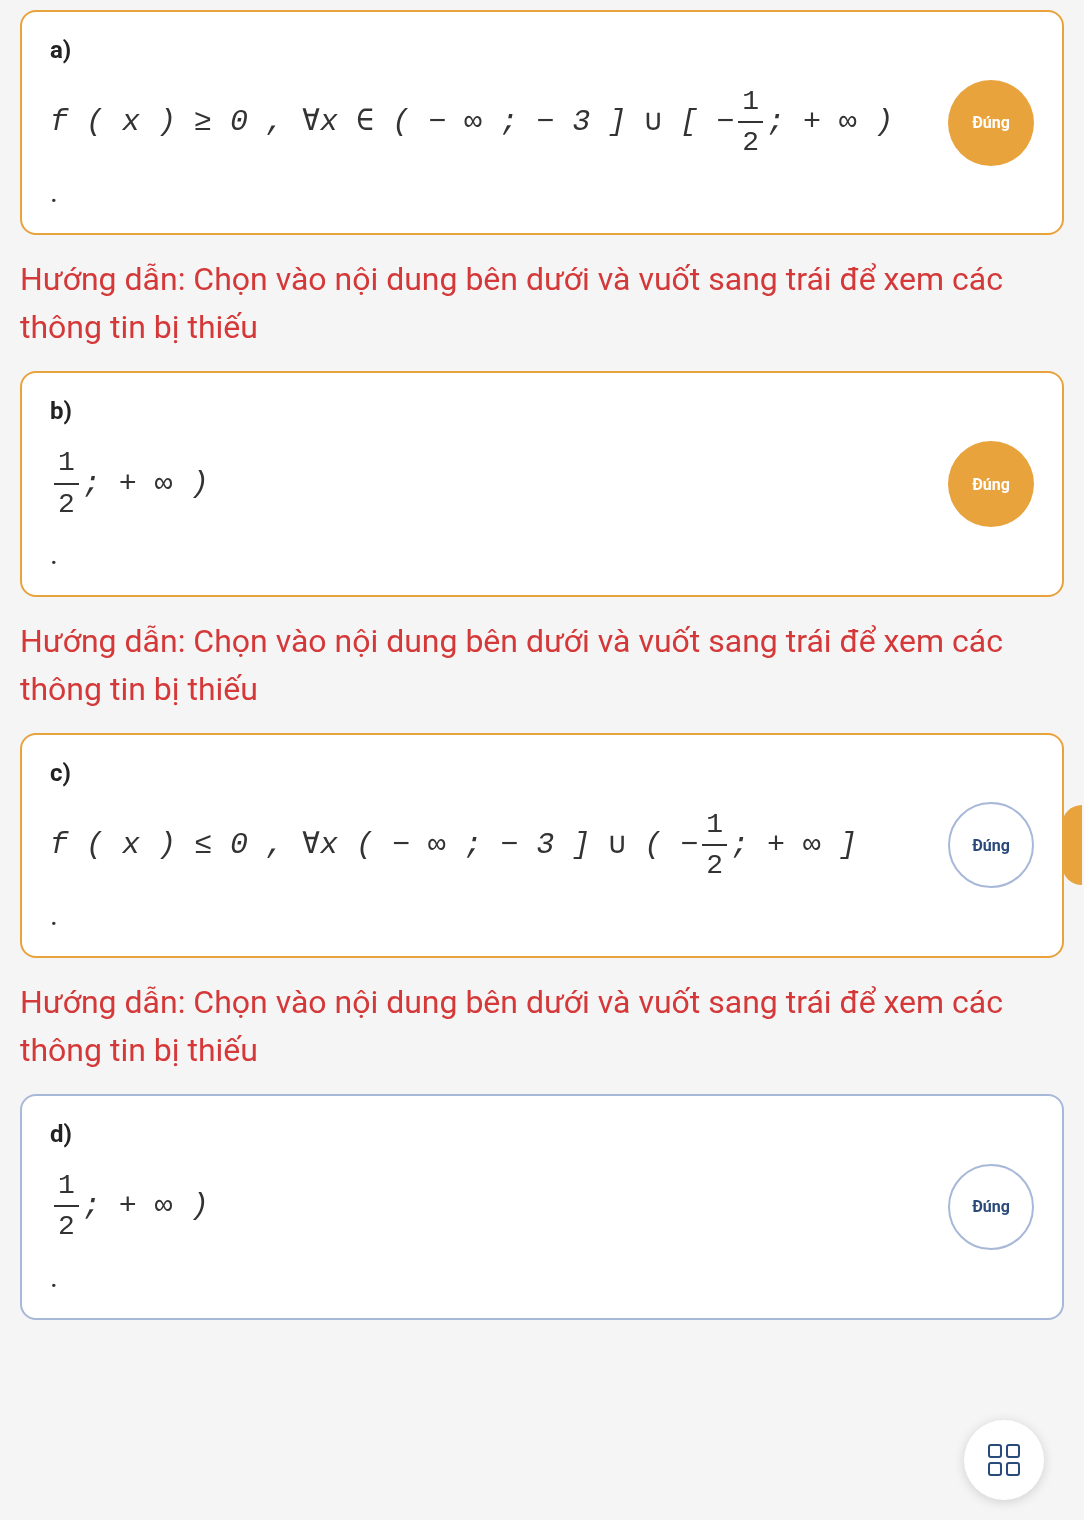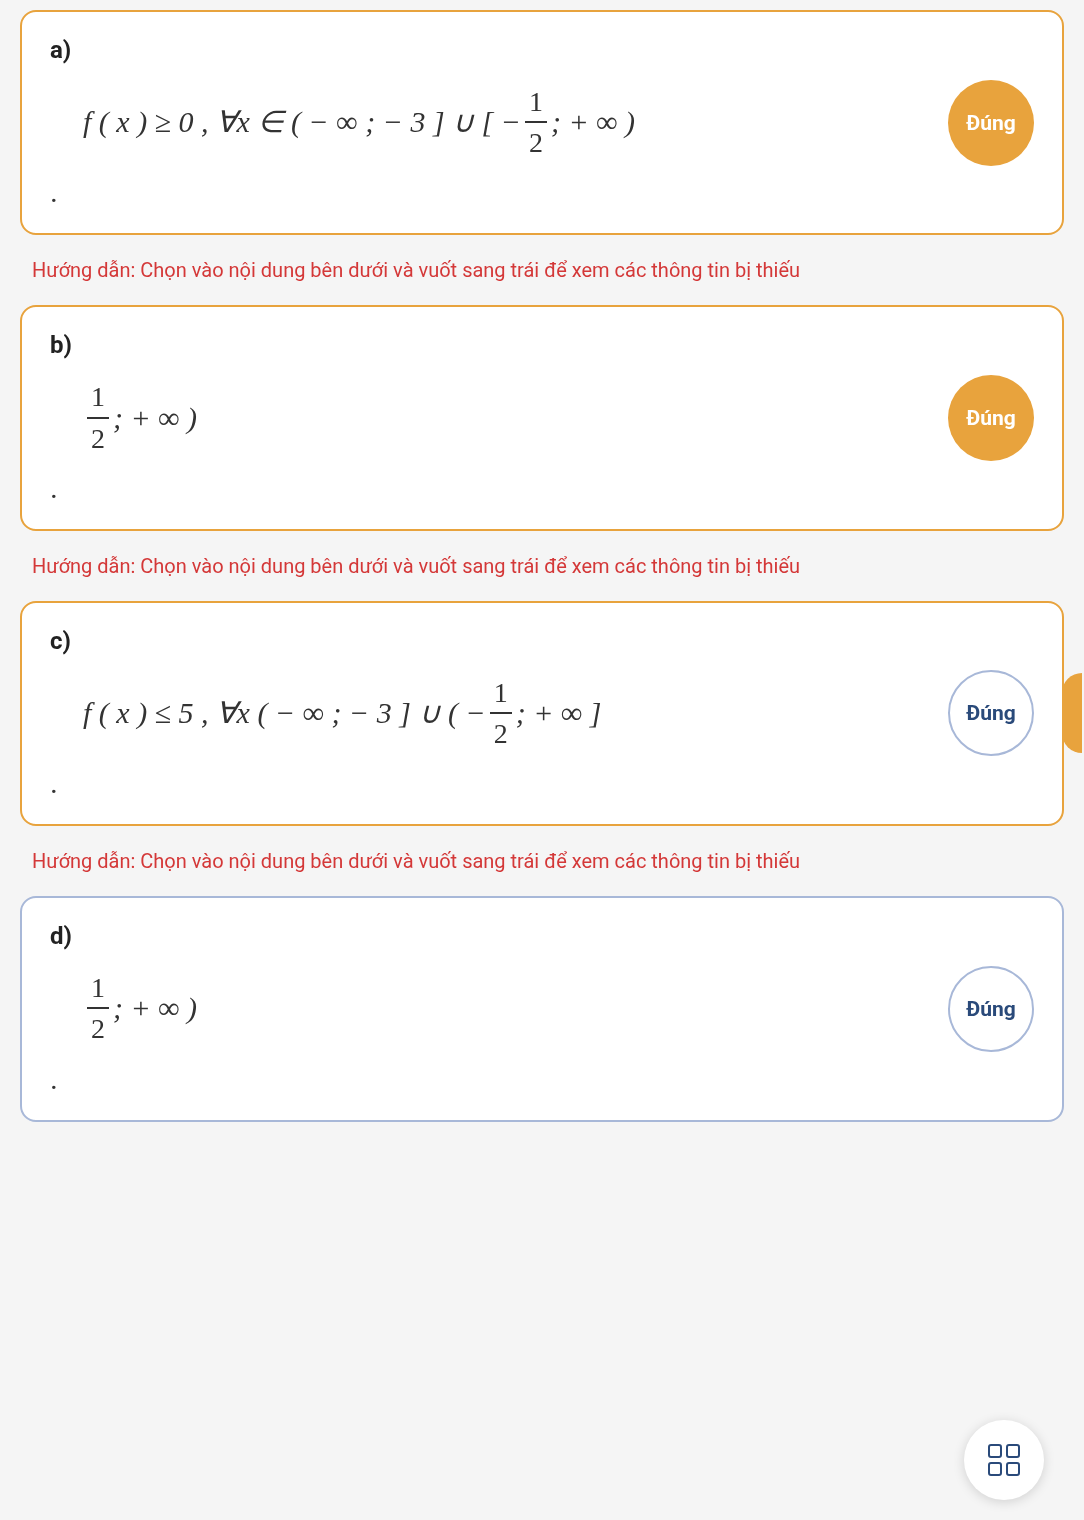--- a/index.html
+++ b/index.html
@@ -30,28 +30,27 @@
       flex: 1;
     }
     .question-label {
       font-size: 24px;
       font-weight: bold;
       color: #222;
       margin-bottom: 18px;
     }
     .math-expr {
       font-size: 30px;
-      font-family: Liberation Serif, serif;
+      font-family: Liberation Mono, monospace;
       font-style: italic;
       color: #333;
       display: flex;
       align-items: center;
       flex-wrap: wrap;
       line-height: 1.4;
-      margin-left: 33px;
     }
     .frac {
       display: inline-flex;
       flex-direction: column;
       align-items: center;
       vertical-align: middle;
       font-style: normal;
       margin: 0 4px;
     }
     .frac-num {
@@ -68,21 +67,21 @@
       font-size: 30px;
       color: #333;
     }
     .badge {
       width: 86px;
       height: 86px;
       border-radius: 50%;
       display: flex;
       align-items: center;
       justify-content: center;
-      font-size: 21px;
+      font-size: 16px;
       font-weight: bold;
       margin-left: 16px;
       flex-shrink: 0;
     }
     .badge.filled {
       background: #e8a33d;
       color: #fff;
     }
     .badge.outlined {
       background: #fff;
@@ -94,24 +93,23 @@
       right: -20px;
       top: 50%;
       transform: translateY(-50%);
       width: 20px;
       height: 80px;
       background: #e8a33d;
       border-radius: 40px 0 0 40px;
     }
     .hint {
       color: #d43838;
-      font-size: 20px;
+      font-size: 32px;
       line-height: 1.5;
       margin-bottom: 20px;
-      margin-left: 12px;
     }
     .fab {
       position: fixed;
       right: 40px;
       bottom: 20px;
       width: 80px;
       height: 80px;
       background: #fff;
       border-radius: 50%;
       box-shadow: 0 2px 12px rgba(0,0,0,0.15);
@@ -165,21 +163,21 @@
   </div>
   <div class="badge filled">Đúng</div>
 </div>
 
 <div class="hint">Hướng dẫn: Chọn vào nội dung bên dưới và vuốt sang trái để xem các thông tin bị thiếu</div>
 
 <div class="question-box" style="position:relative; overflow:visible;">
   <div class="question-content">
     <div class="question-label">c)</div>
     <div class="math-expr">
-      <span>f ( x ) ≤ 5 , ∀x ( − ∞ ; − 3 ] ∪ ( − </span>
+      <span>f ( x ) ≤ 0 , ∀x ( − ∞ ; − 3 ] ∪ ( − </span>
       <span class="frac">
         <span class="frac-num">1</span>
         <span class="frac-den">2</span>
       </span>
       <span> ; + ∞ ]</span>
     </div>
     <div class="period">.</div>
   </div>
   <div class="badge outlined">Đúng</div>
   <div class="edge-piece"></div>

